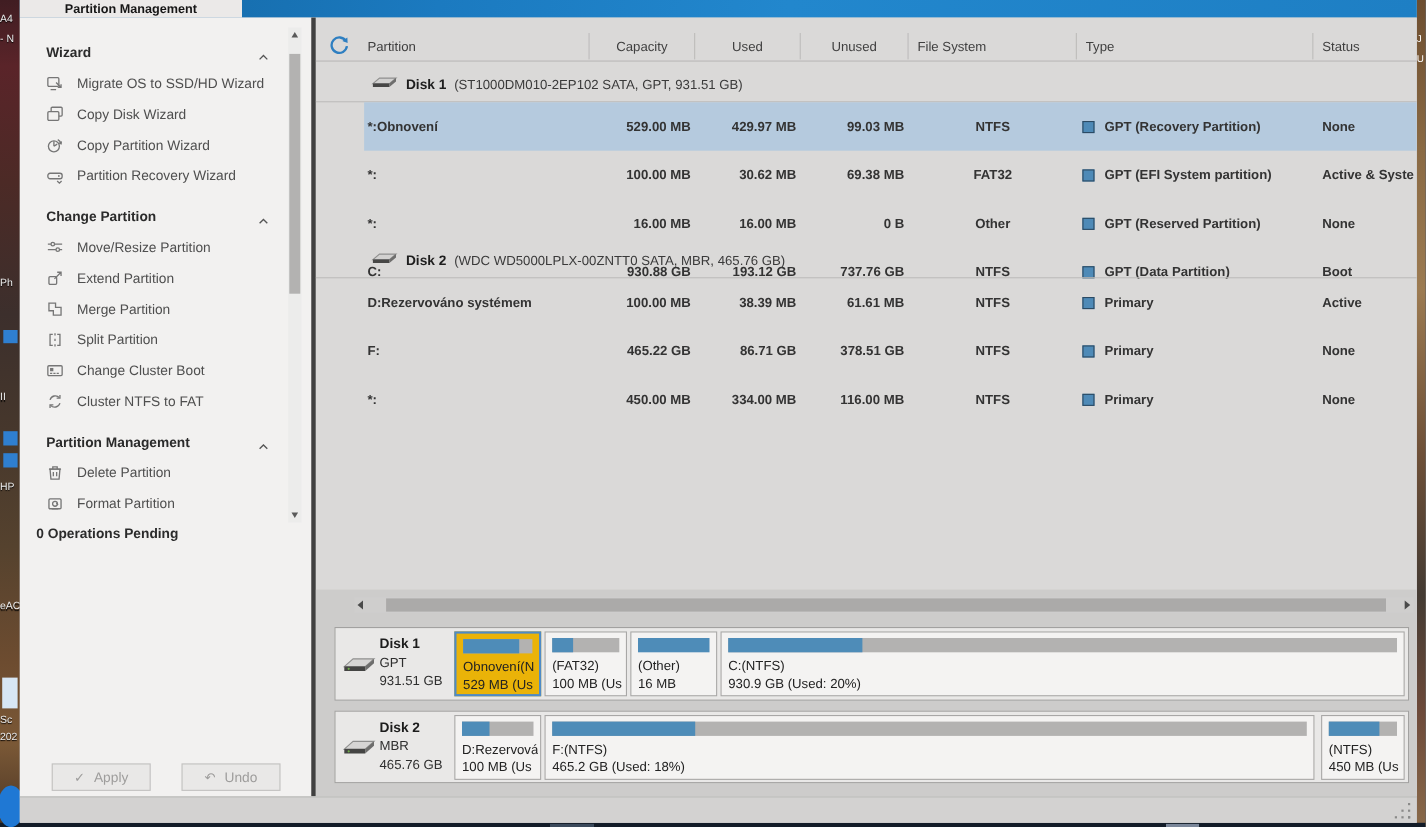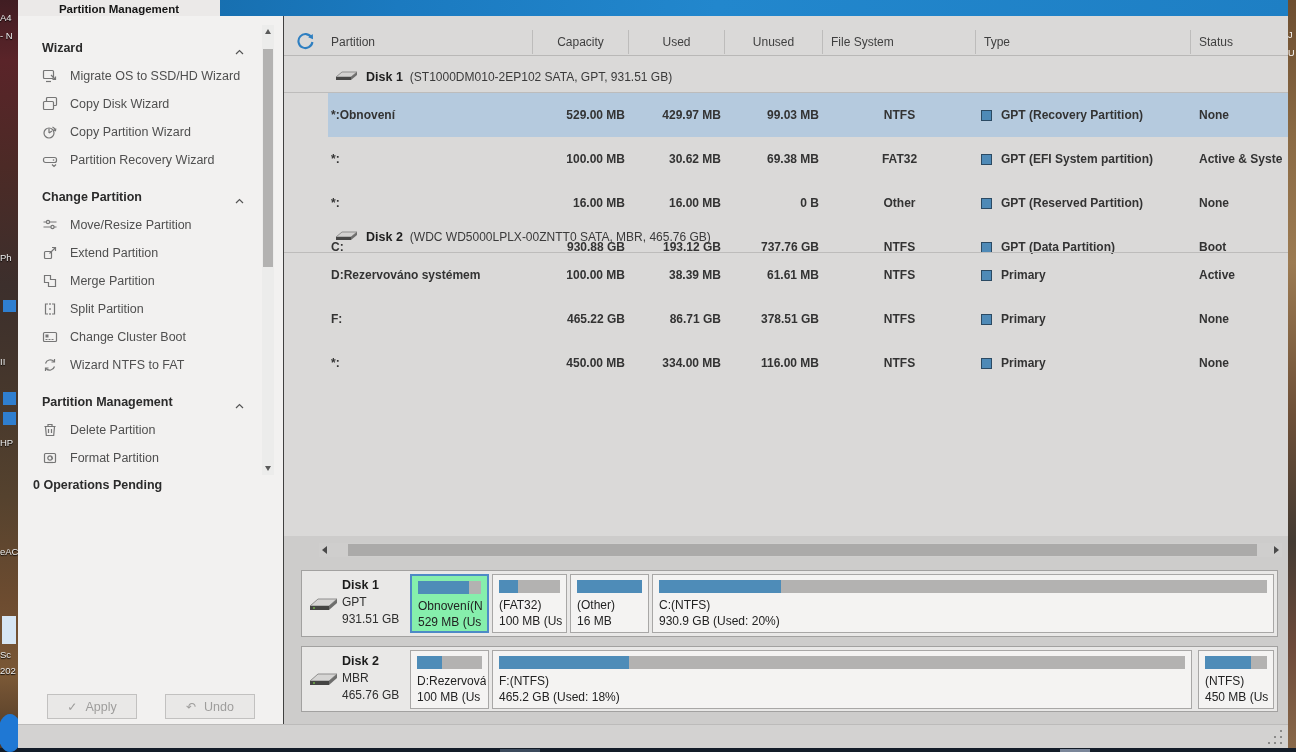--- a/index.html
+++ b/index.html
@@ -49,21 +49,21 @@
   .sb-arrow-dn { bottom:4px; border-top:5px solid #5a5a5a; }
   #side-thumb { position:absolute; left:1px; top:24px; width:10px; height:218px; background:#b3b2b1; }
 
   .btn { position:absolute; top:678px; width:90px; height:25px; background:#e9e8e7; border:1px solid #c2c1c0;
     color:#9e9d9c; font-size:12.5px; display:flex; align-items:center; justify-content:center; gap:8px; }
   #apply-button { left:29px; }
   #undo-button  { left:147px; }
   .btn .bicon { font-size:12px; color:#9e9d9c; }
 
   
-  #content { position:absolute; left:265px; top:16px; width:1005px; height:708px; background:#dad9d8; border-left:1px solid #404040; overflow:hidden; }
+  #content { position:absolute; left:265px; top:16px; width:1005px; height:708px; background:#dad9d8; border-left:4px solid #404040; overflow:hidden; }
 
   #refresh-icon { position:absolute; left:12px; top:15px; width:19px; height:19px; }
 
   #header-row { position:absolute; left:0; top:12px; width:100%; height:28px; border-bottom:1px solid #b9b8b7; display:flex; padding-left:44px; }
   .hcell { font-size:12px; color:#3f3f3f; display:flex; align-items:center; border-right:1px solid #bdbcbb; height:24px; margin-top:2px; }
   .hcell.last { border-right:none; }
   .h-part { width:205px; padding-left:3px; }
   .h-num  { justify-content:center; }
   .h-cap { width:96px; } .h-used { width:96px; } .h-unused { width:98px; }
   .h-fs { width:153px; padding-left:8px; }
@@ -96,21 +96,21 @@
   #hs-thumb { position:absolute; left:29px; top:1px; width:909px; height:12px; background:#abaaa9; }
 
   .dpanel { position:absolute; left:17px; width:977px; background:#e9e8e7; border:1px solid #a2a1a0; }
   #disk-panel-1 { top:34px; height:67px; }
   #disk-panel-2 { top:110px; height:66px; }
   .dinfo { position:absolute; left:0; top:0; bottom:0; width:106px; }
   .dinfo .dico { position:absolute; left:5px; top:50%; margin-top:-9px; }
   .dtxt { position:absolute; left:40px; top:6px; line-height:17px; color:#2e2e2e; font-size:12px; }
   .dtxt .dname { font-weight:bold; font-size:12.5px; color:#1c1c1c; }
   .pblock { position:absolute; top:3px; height:59px; background:#f4f3f2; border:1px solid #a8a7a6; overflow:hidden; }
-  .pblock.selected { border:2px solid #4e8ac6; background:#86efac; }
+  .pblock.selected { border:2px solid #4e8ac6; background:#eab308; }
   .pbar { position:absolute; left:6px; right:6px; top:5px; height:13px; background:#b3b2b1; }
   .pfill { height:100%; background:#4e8cb8; }
   .bl { position:absolute; left:6px; right:2px; font-size:12px; color:#222; white-space:nowrap; overflow:hidden; }
   .bl1 { top:23px; } .bl2 { top:39px; }
 
   
   #statusbar { position:absolute; left:0; bottom:0; width:100%; height:24px; background:#d3d2d1; border-top:1px solid #bcbbba; }
   #resize-grip { position:absolute; right:6px; bottom:4px; width:14px; height:14px; }
   #resize-grip i { position:absolute; width:2px; height:2px; background:#8a8a89; }
 </style>
@@ -252,21 +252,21 @@
         </div>
         <div class="sitem">
           <span class="sicon">
               <svg width="16" height="16" viewBox="0 0 16 16">
                 <path d="M3.5 6.5a5 5 0 0 1 8.5-2" class="s-ic"></path>
                 <path d="M12.5 2v3h-3" class="s-ic"></path>
                 <path d="M12.5 9.5a5 5 0 0 1-8.5 2" class="s-ic"></path>
                 <path d="M3.5 14v-3h3" class="s-ic"></path>
               </svg>
             </span>
-          <span>Wizard NTFS to FAT</span>
+          <span>Cluster NTFS to FAT</span>
         </div>
       </div>
 
       <div class="ssec">
         <div class="ssec-head">
           <span>Partition Management</span>
           <span class="chev"><svg width="9" height="6" viewBox="0 0 9 6">
                 <polyline points="1,5 4.5,1.5 8,5" class="s-ic" style="stroke:#555"></polyline>
               </svg></span>
         </div>

